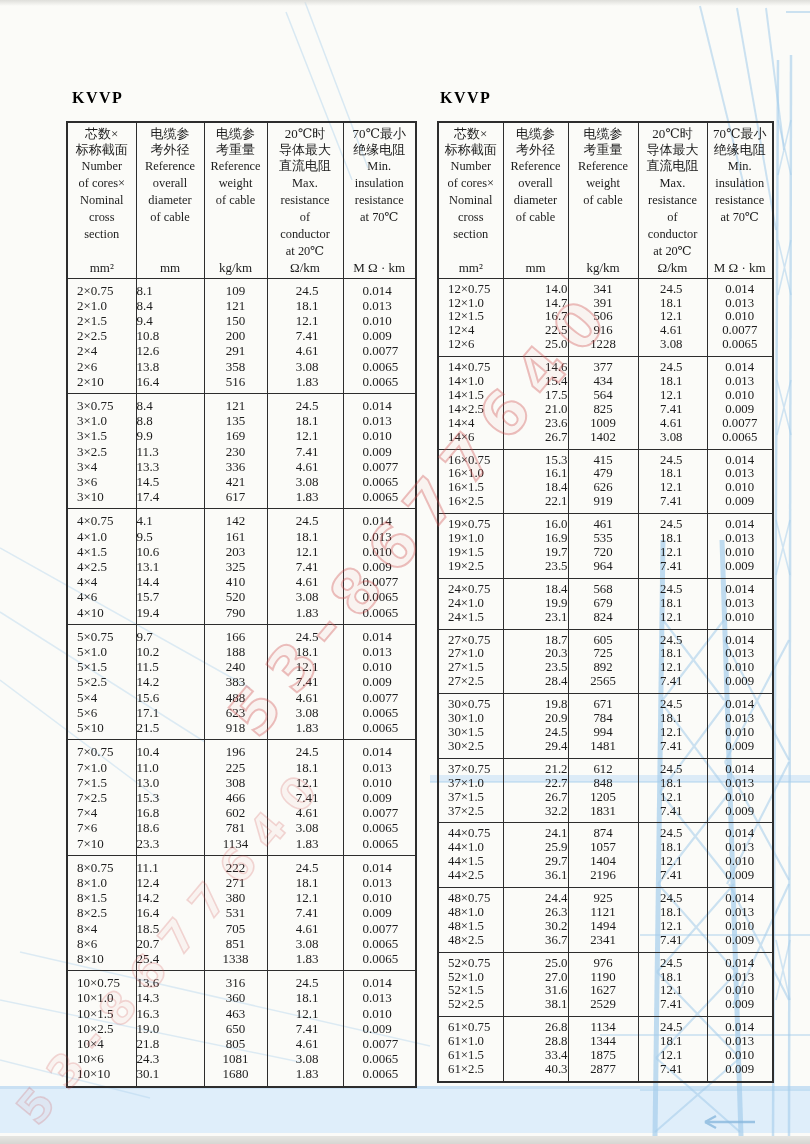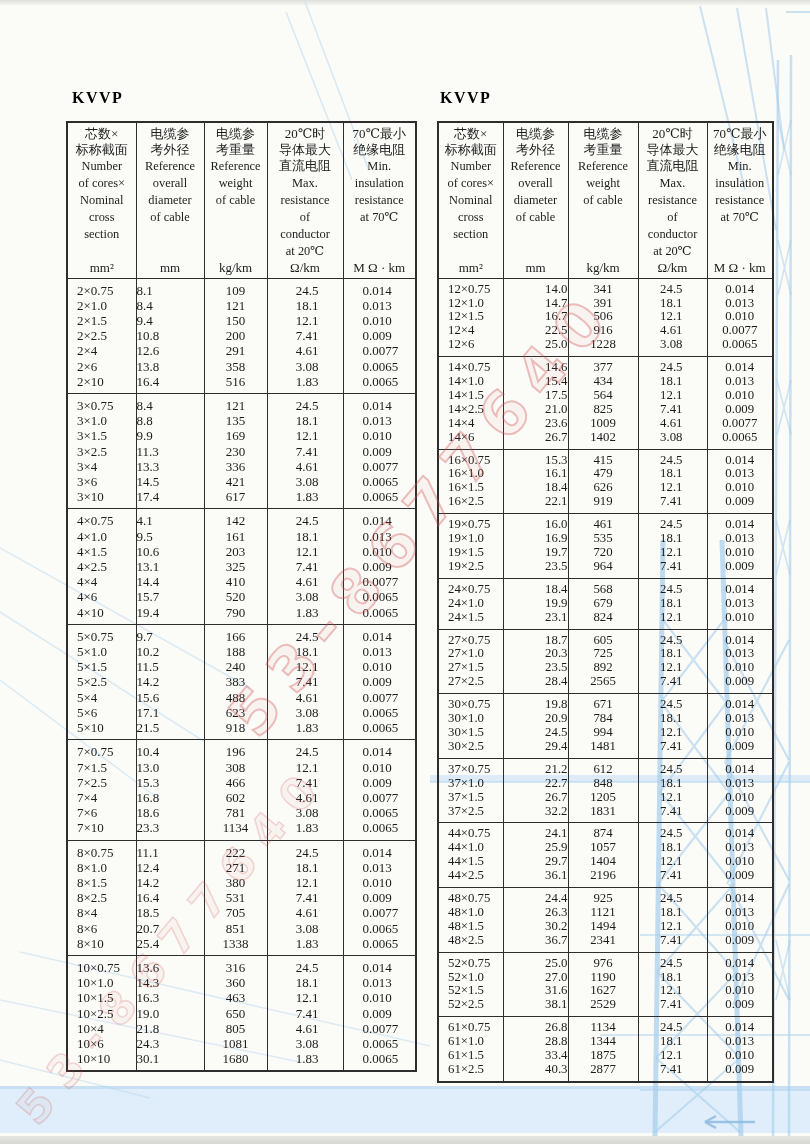--- a/index.html
+++ b/index.html
@@ -434,20 +434,27 @@
         </tbody>
         <tbody>
           <tr>
             <td>7×0.75</td>
             <td>10.4</td>
             <td>196</td>
             <td>24.5</td>
             <td>0.014</td>
           </tr>
           <tr>
+            <td>7×1.0</td>
+            <td>11.0</td>
+            <td>225</td>
+            <td>18.1</td>
+            <td>0.013</td>
+          </tr>
+          <tr>
             <td>7×1.5</td>
             <td>13.0</td>
             <td>308</td>
             <td>12.1</td>
             <td>0.010</td>
           </tr>
           <tr>
             <td>7×2.5</td>
             <td>15.3</td>
             <td>466</td>

